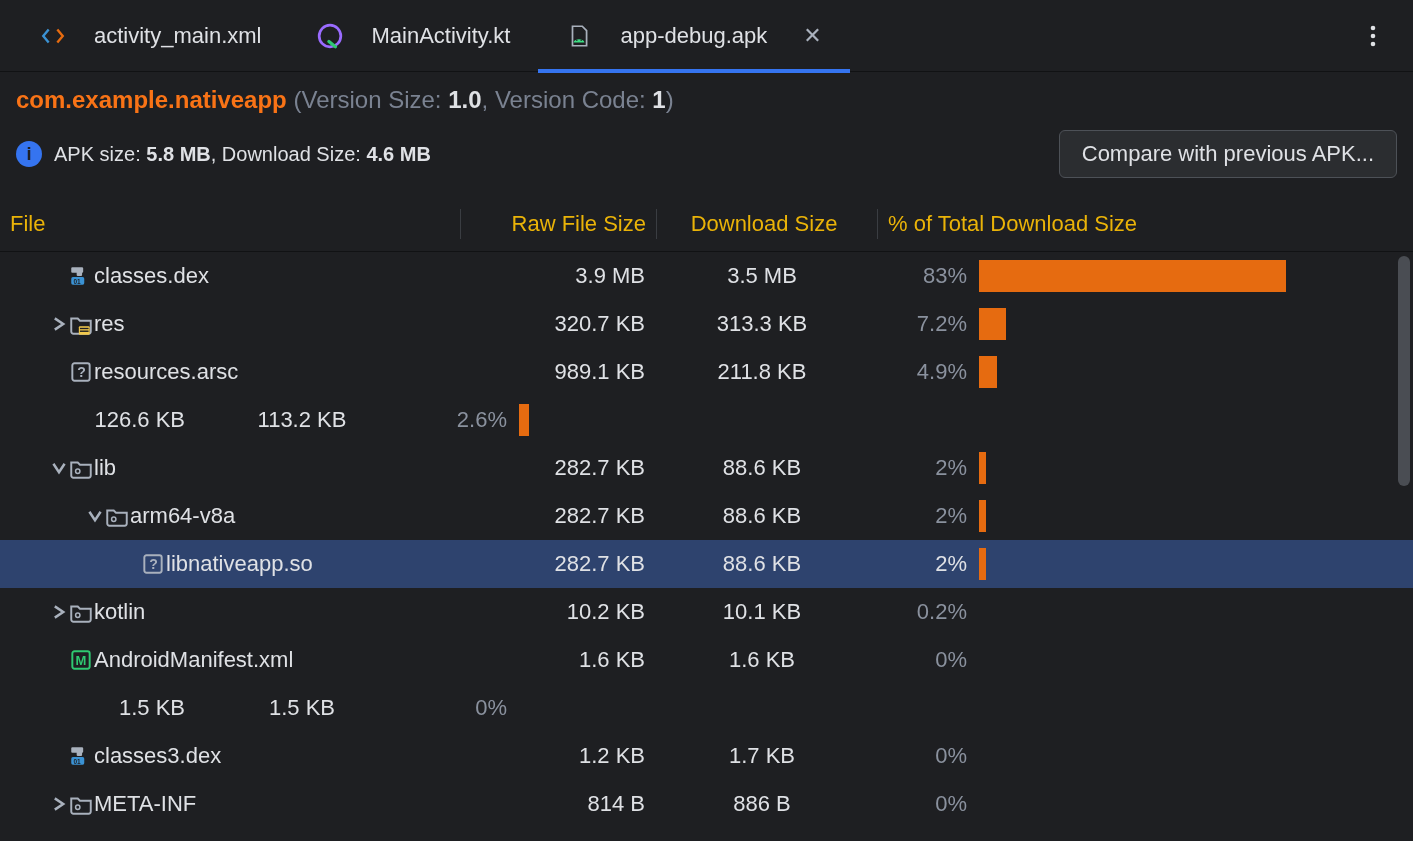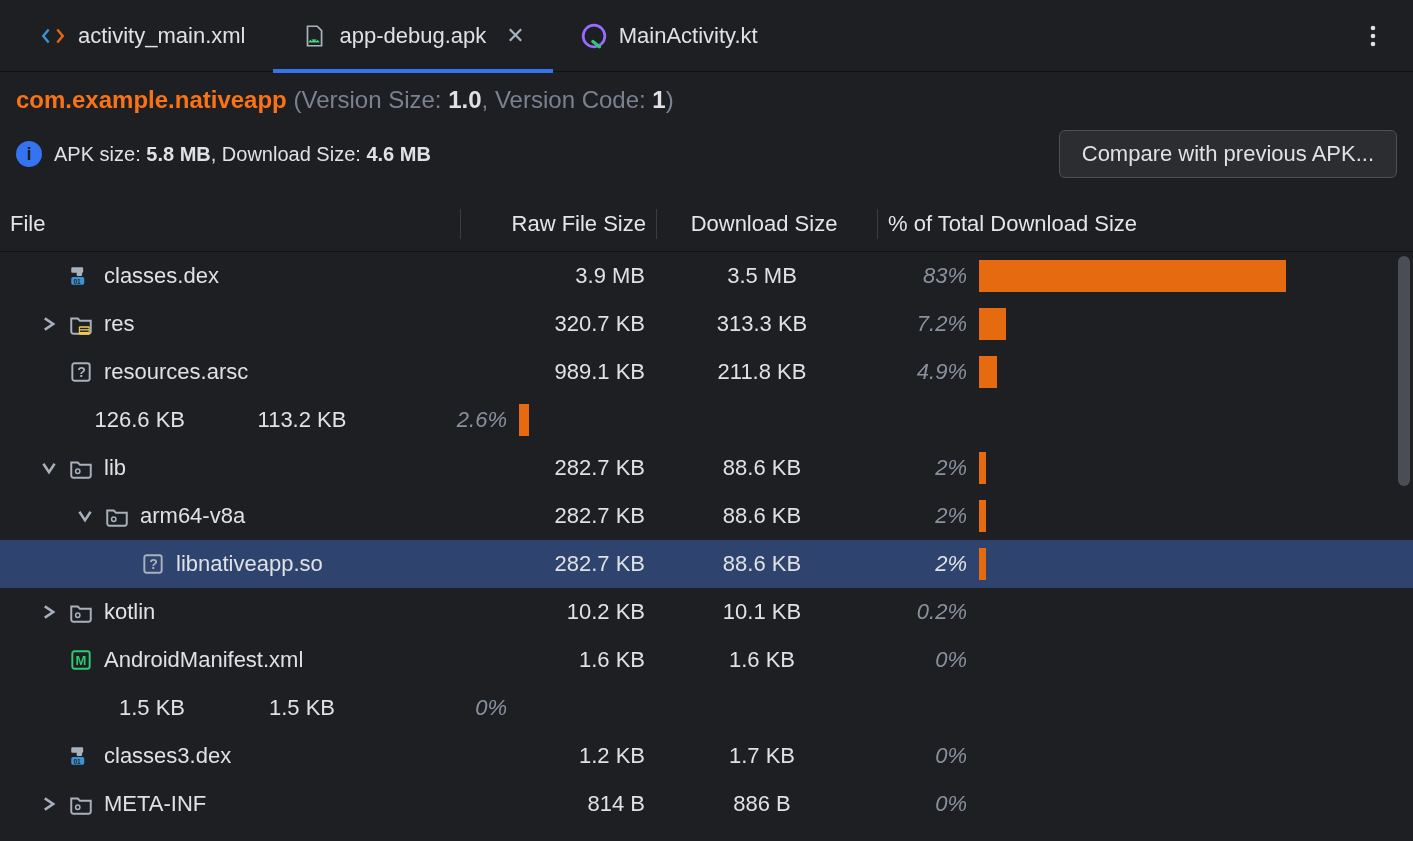--- a/index.html
+++ b/index.html
@@ -18,21 +18,21 @@
     display: flex;
     align-items: center;
     height: 72px;
     background: #1e1f22;
     border-bottom: 1px solid #111214;
     padding-left: 12px;
   }
   .tab {
     display: flex;
     align-items: center;
-    gap: 12px;
+    gap: 28px;
     padding: 12px 28px;
     height: 72px;
     cursor: pointer;
     color: #dfe1e5;
     position: relative;
   }
   .tab.active::after {
     content: "";
     position: absolute;
     left: 0; right: 0; bottom: -1px;
@@ -86,21 +86,21 @@
   }
 
   
   .thead {
     display: flex;
     align-items: center;
     height: 56px;
     border-top: 0px solid #111214;
     border-bottom: 1px solid #111214;
     font-size: 22px;
-    color: #e5e5e5;
+    color: #eab308;
     margin-top: 10px;
   }
   .col-file  { flex: 0 0 460px; padding-left: 10px;}
   .col-raw   { flex: 0 0 195px; text-align: right; padding-right: 10px;}
   .col-dl    { flex: 0 0 220px; text-align: center; padding-right: 6px;}
   .col-pct   { flex: 0 0 100px; text-align: right; padding-right: 8px;}
   .vsep { width: 1px; height: 30px; background: #3a3d42; }
   .thead .col-pctlabel { flex: 1 1 auto; padding-left: 10px;}
 
   
@@ -113,25 +113,24 @@
     display: flex;
     align-items: center;
     height: 48px;
     font-size: 22px;
   }
   .row.selected { background: #2e436e; }
   .file-cell {
     flex: 0 0 460px;
     display: flex;
     align-items: center;
-    gap: 10px;
-    padding-left: 10px;
+    padding-left: 20px;
     white-space: nowrap;
   }
-  .pct-val { color: #8a919e; font-style: italic; }
+  .pct-val { color: #8a919e; }
   .row.selected .pct-val { color: #dfe1e5; }
   .bar-wrap { flex: 1 1 auto; padding-left: 4px; padding-right: 16px;}
   .bar { height: 32px; background: #e66b10; }
 
   .arrow { width: 18px; display:inline-flex; justify-content:center; }
   .indent0 { width: 48px; }
   .indent1 { width: 84px; }
   .indent2 { width: 120px; }
   .spacer-arrow { width:18px; display:inline-block;}
 
@@ -153,42 +152,42 @@
 
 <div class="tabs">
   <div class="tab">
     <span class="tab-icon">
       <svg width="26" height="26" viewBox="0 0 24 24">
           <path d="M8 6 L3 12 L8 18" stroke="#3b92d4" stroke-width="2.2" fill="none"></path>
           <path d="M16 6 L21 12 L16 18" stroke="#e66b10" stroke-width="2.2" fill="none"></path>
         </svg>
     </span>
     <span>activity_main.xml</span>
+  </div>
+  <div class="tab">
+    <span class="tab-icon">
+      <svg width="26" height="26" viewBox="0 0 24 24">
+          <circle cx="12" cy="12" r="10" fill="none" stroke="#9a6bff" stroke-width="2.5"></circle>
+          <path d="M11 17 L17 22" stroke="#2fc972" stroke-width="3" stroke-linecap="round"></path>
+        </svg>
+    </span>
+    <span>MainActivity.kt</span>
   </div>
   <div class="tab active">
     <span class="tab-icon">
       <svg width="26" height="26" viewBox="0 0 24 24">
         <path d="M6 3 h9 l4 4 v14 h-13 z" fill="none" stroke="#a9b1bd" stroke-width="1.6"></path>
         <path d="M7 18 a5 3 0 0 1 10 0" fill="#3ddc84"></path>
         <circle cx="10" cy="16" r="0.7" fill="#1e1f22"></circle>
           <circle cx="14" cy="16" r="0.7" fill="#1e1f22"></circle>
       </svg>
     </span>
     <span>app-debug.apk</span>
     <span class="tab-close">✕</span>
   </div>
-  <div class="tab">
-    <span class="tab-icon">
-      <svg width="26" height="26" viewBox="0 0 24 24">
-          <circle cx="12" cy="12" r="10" fill="none" stroke="#9a6bff" stroke-width="2.5"></circle>
-          <path d="M11 17 L17 22" stroke="#2fc972" stroke-width="3" stroke-linecap="round"></path>
-        </svg>
-    </span>
-    <span>MainActivity.kt</span>
-  </div>
   <div class="overflow">
     <svg width="6" height="24" viewBox="0 0 6 24">
         <circle cx="3" cy="4" r="2.3" fill="#dfe1e5"></circle>
         <circle cx="3" cy="12" r="2.3" fill="#dfe1e5"></circle>
         <circle cx="3" cy="20" r="2.3" fill="#dfe1e5"></circle>
       </svg>
   </div>
 </div>
 
 <div class="header">

